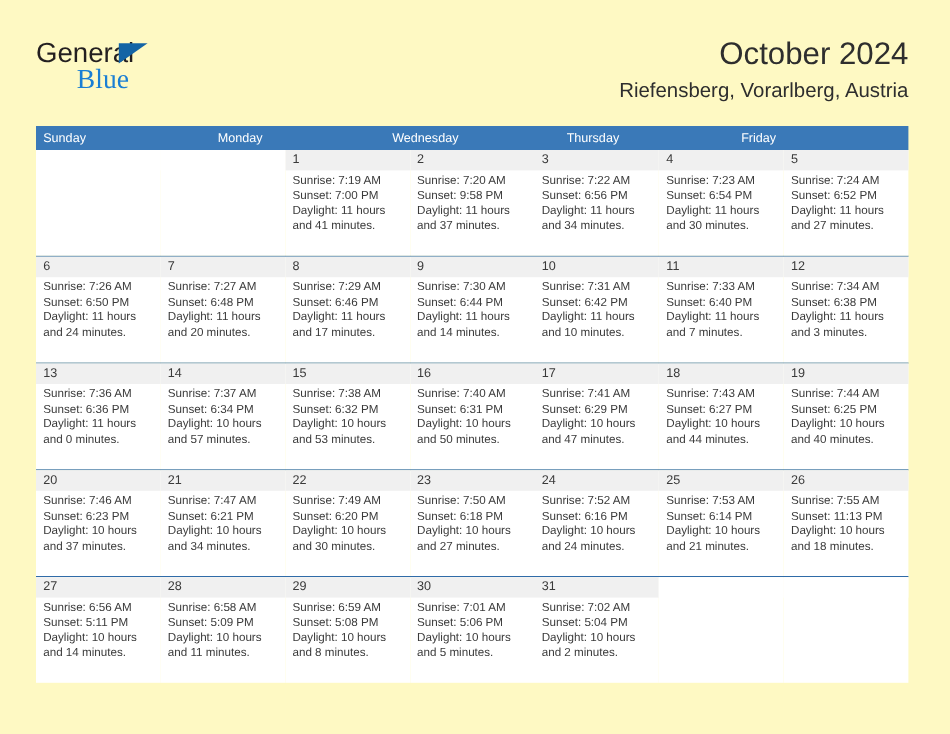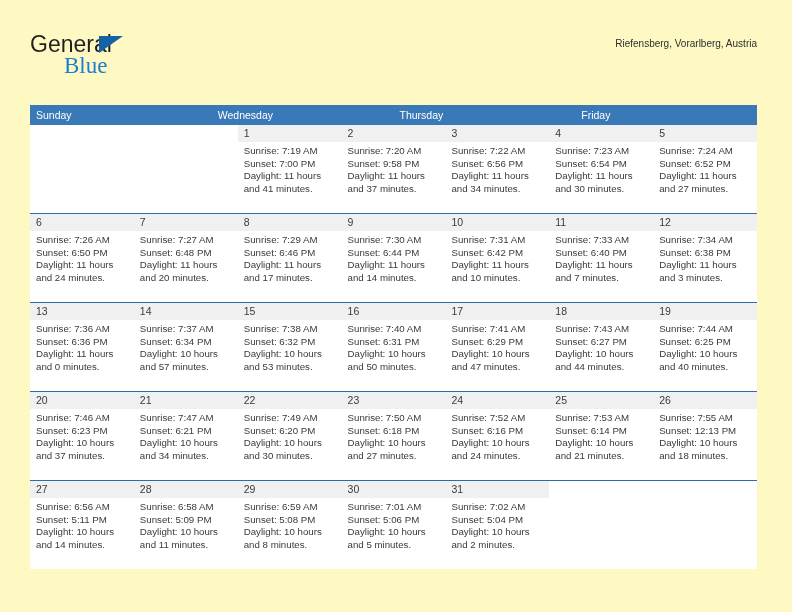--- a/index.html
+++ b/index.html
@@ -72,21 +72,21 @@
     top: 0;
     text-align: right;
   }
   .cal-title {
     font-size: 26px;
     color: #2e2e2e;
     line-height: 32px;
     white-space: nowrap;
   }
   .cal-subtitle {
-    font-size: 10px;
+    font-size: 17px;
     color: #2e2e2e;
     line-height: 20px;
     margin-top: 6px;
     white-space: nowrap;
   }
 
   
   .calendar {
     position: absolute;
     left: 30px;
@@ -152,29 +152,31 @@
 
   <div class="page-header">
 
     <div class="brand">
       <span class="brand-general">General</span>
       <span class="brand-tri"></span>
       <span class="brand-blue">Blue</span>
     </div>
 
     <div class="title-block">
+      <div class="cal-title">October 2024</div>
       <div class="cal-subtitle">Riefensberg, Vorarlberg, Austria</div>
     </div>
 
   </div>
 
   <div class="calendar">
 
     <div class="weekday-row">
       <div class="weekday-cell">Sunday</div>
+      <div class="weekday-cell">Monday</div>
       <div class="weekday-cell">Wednesday</div>
       <div class="weekday-cell">Thursday</div>
       <div class="weekday-cell">Friday</div>
     </div>
 
     <div id="weeks-container">
         <div class="week-row first">
           <div class="day-cell empty">
             <div class="date-band"></div>
           </div>
@@ -409,21 +411,21 @@
               <div>Sunrise: 7:53 AM</div>
               <div>Sunset: 6:14 PM</div>
               <div>Daylight: 10 hours</div>
               <div>and 21 minutes.</div>
             </div>
           </div>
           <div class="day-cell">
             <div class="date-band">26</div>
             <div class="day-body">
               <div>Sunrise: 7:55 AM</div>
-              <div>Sunset: 12:13 PM</div>
+              <div>Sunset: 11:13 PM</div>
               <div>Daylight: 10 hours</div>
               <div>and 18 minutes.</div>
             </div>
           </div>
         </div>
         <div class="week-row">
           <div class="day-cell">
             <div class="date-band">27</div>
             <div class="day-body">
               <div>Sunrise: 6:56 AM</div>

